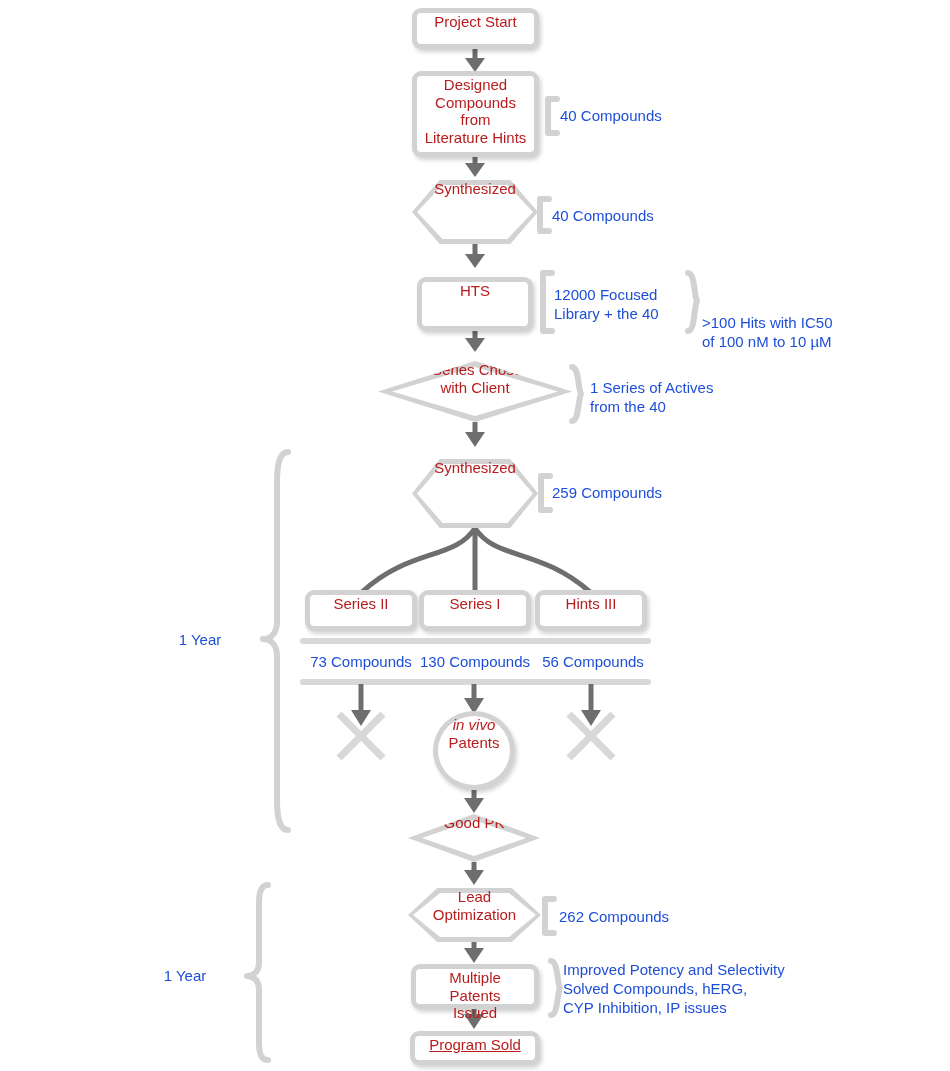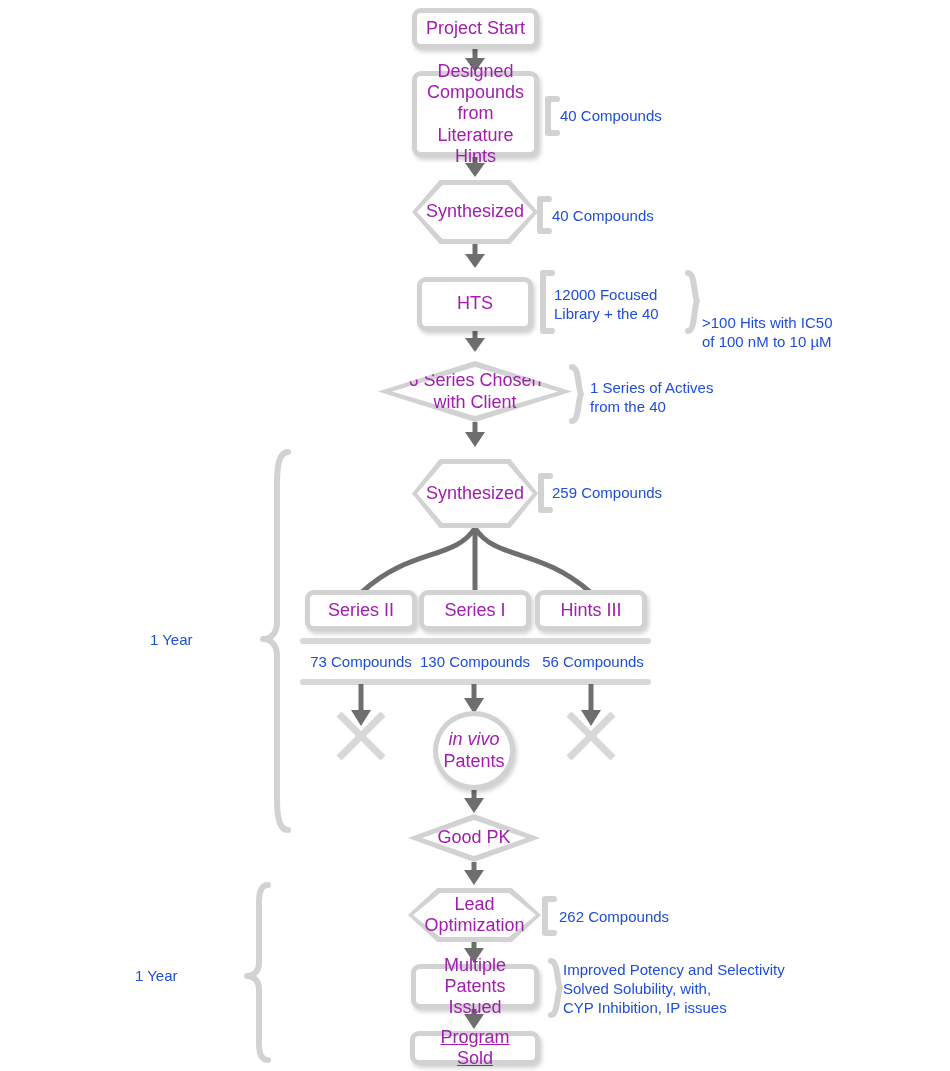--- a/index.html
+++ b/index.html
@@ -10,25 +10,25 @@
     font-family: "Liberation Sans", sans-serif;
     position: relative;
     overflow: hidden;
   }
   #canvas { position: absolute; inset: 0; }
 
   
   .node {
     position: absolute;
     display: flex;
-    align-items: center;
+    align-items: flex-start;
     justify-content: center;
     text-align: center;
-    color: #a21caf;
-    font-size: 18px;
+    color: #b91c1c;
+    font-size: 15px;
     line-height: 1.18;
     z-index: 3;
   }
   .node .lbl { position: relative; z-index: 2; padding: 0 6px; white-space: pre-line; }
 
   
   .rect {
     background: #ffffff;
     border: 5px solid #d2d2d2;
     border-radius: 9px;
@@ -76,21 +76,21 @@
   
   .anno {
     position: absolute;
     color: #1d4ed8;
     font-size: 15px;
     line-height: 1.25;
     white-space: pre-line;
     z-index: 4;
   }
   .anno.center { text-align: center; }
-  .anno.right  { text-align: left; }
+  .anno.right  { text-align: center; }
 
   
   svg.layer { position: absolute; inset: 0; width: 950px; height: 1071px; overflow: visible; }
   svg.behind { z-index: 1; }
   .arrowline { stroke: #6e6e6e; stroke-width: 5; fill: none; }
   .curveline { stroke: #6e6e6e; stroke-width: 5; fill: none; stroke-linecap: round; }
   .brk { stroke: #d2d2d2; stroke-width: 6; fill: none; stroke-linecap: round; stroke-linejoin: round; }
   .hbar { stroke: #d8d8d8; stroke-width: 6; fill: none; stroke-linecap: round; }
   .xmark { stroke: #d8d8d8; stroke-width: 7; fill: none; stroke-linecap: butt; }
   .arrowhead { fill: #6e6e6e; }
@@ -272,20 +272,20 @@
 
   <div class="anno" style="left:552px; top:484px;">259 Compounds</div>
 
   <div class="anno center" style="left:300px; top:653px; width:122px;">73 Compounds</div>
   <div class="anno center" style="left:414px; top:653px; width:122px;">130 Compounds</div>
   <div class="anno center" style="left:532px; top:653px; width:122px;">56 Compounds</div>
 
   <div class="anno" style="left:559px; top:908px;">262 Compounds</div>
 
   <div class="anno" style="left:563px; top:961px;">Improved Potency and Selectivity
-Solved Solubility, with,
+Solved Compounds, hERG,
 CYP Inhibition, IP issues</div>
 
   <div class="anno right" style="left:150px; top:631px; width:100px;">1 Year</div>
 
   <div class="anno right" style="left:135px; top:967px; width:100px;">1 Year</div>
 
 </div>
 
 </body></html>

